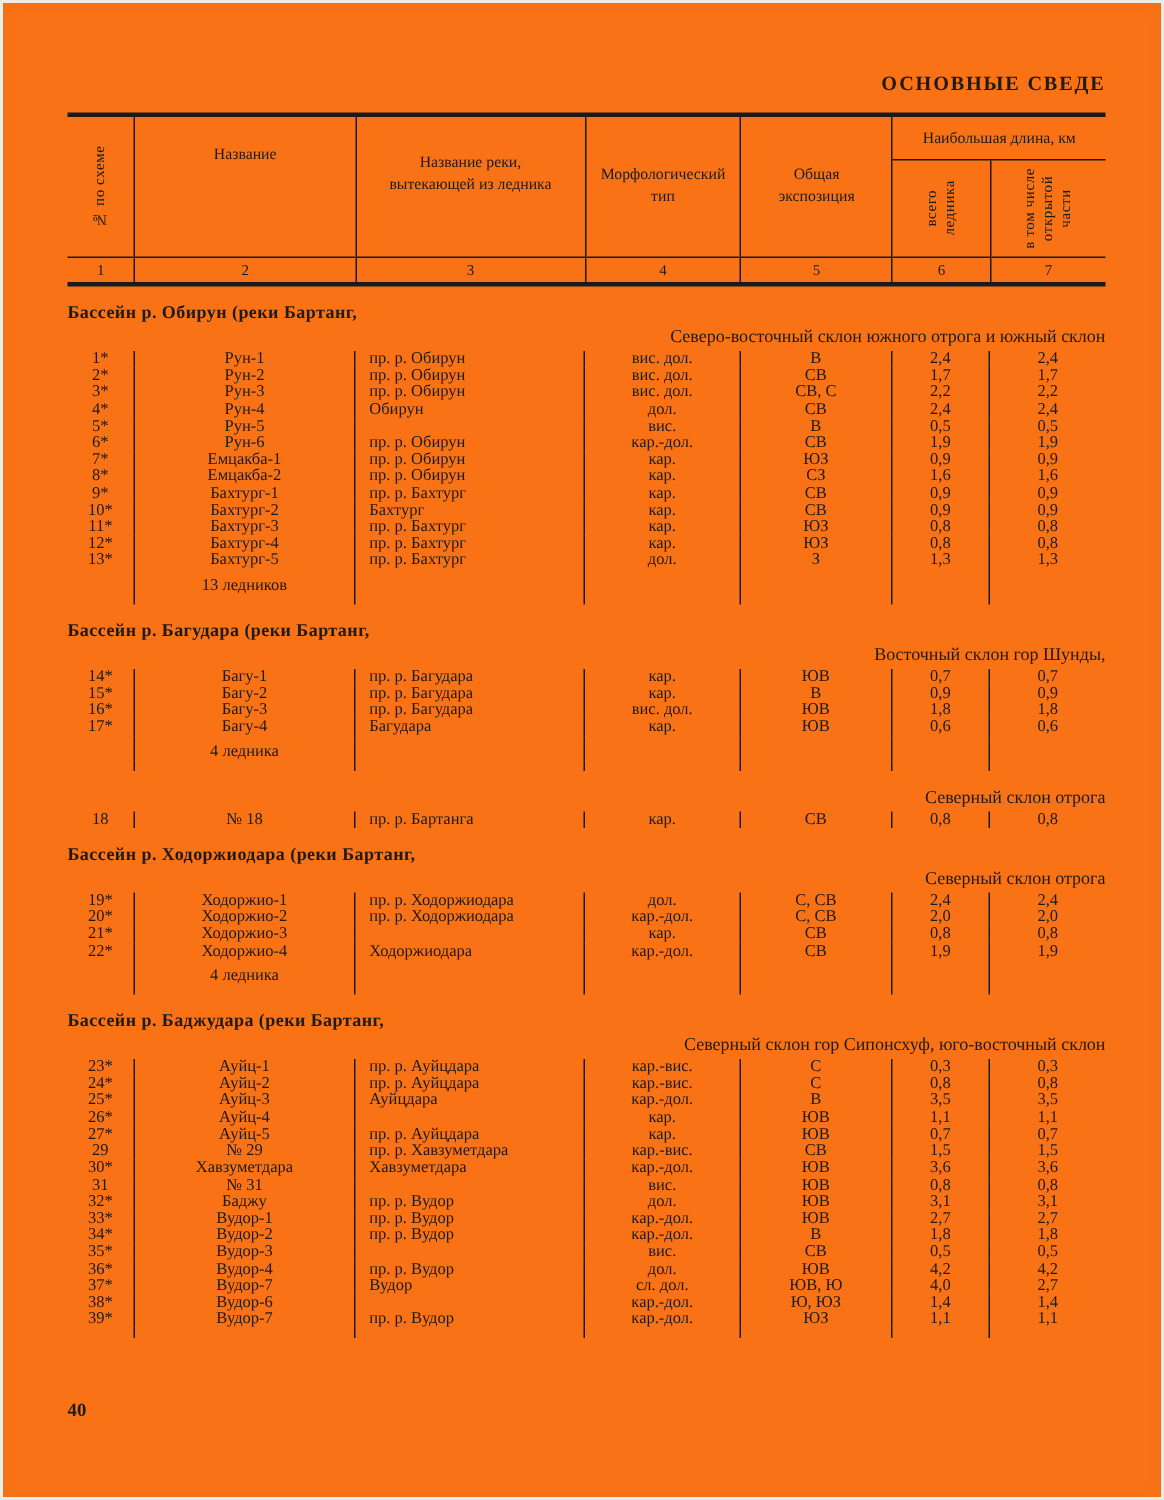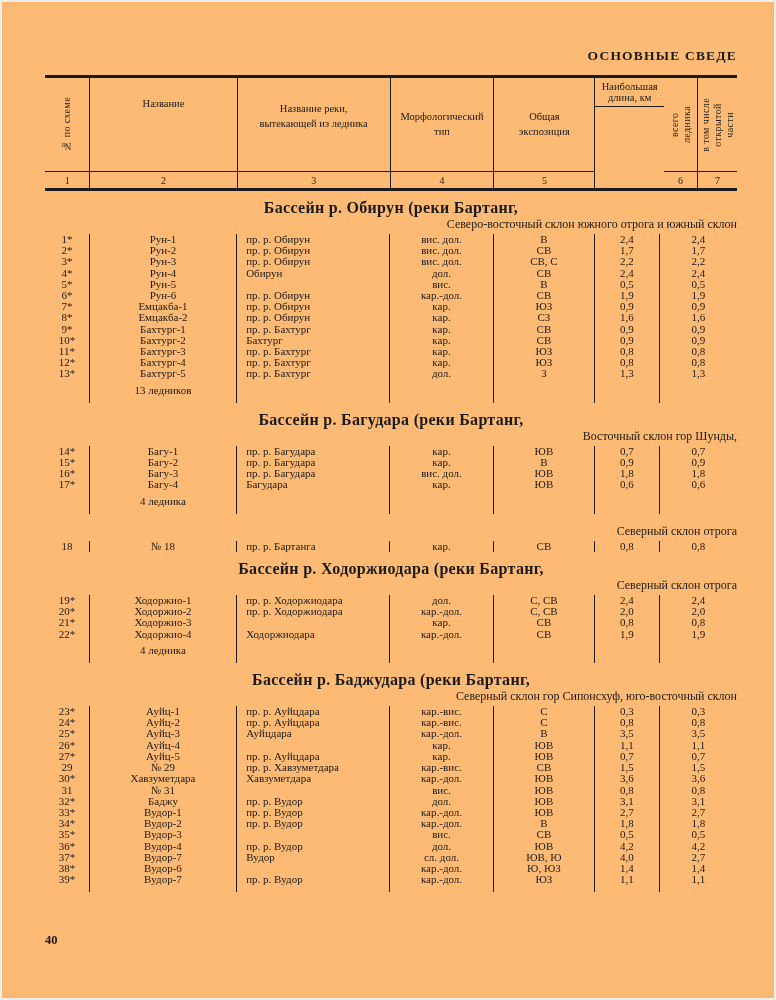--- a/index.html
+++ b/index.html
@@ -6,21 +6,21 @@
   html, body { margin: 0; padding: 0; }
   body {
     width: 776px; height: 1000px;
     background: #ffffff;
     font-family: "Liberation Serif", "DejaVu Serif", serif;
     color: #1b1b1b;
   }
   .page {
     position: relative;
     width: 776px; height: 1000px;
-    background: #fdba74;
+    background: #f97316;
     box-shadow: inset 0 0 0 2px #ededE8, inset 0 0 14px rgba(0,0,0,0.04);
     overflow: hidden;
   }
   .content { position: absolute; left: 45px; top: 48px; width: 692px; }
 
   .page-title {
     text-align: right;
     font-weight: 700;
     font-size: 13.5px;
     letter-spacing: 1.2px;
@@ -52,21 +52,21 @@
     display: flex; align-items: center; justify-content: center;
     font-size: 10px;
   }
   .w1 { width: 6.4%; }
   .w2 { width: 21.3%; gap: 41px; }
   .w3 { width: 22.1%; gap: 16px; }
   .w4 { width: 15.0%; }
   .w5 { width: 14.6%; }
   .w6 { width: 9.4%; }
   .w7 { width: 11.2%; }
-  .hgroup { width: 20.6%; display: flex; flex-direction: row; }
+  .hgroup { width: 20.6%; display: flex; flex-direction: column; }
   .hgroup-label {
     height: 29px;
     border-bottom: 1px solid #1b1b1b;
     display: flex; align-items: center; justify-content: center;
     padding: 0 4px;
   }
   .hgroup-cols { flex: 1; display: flex; }
   .hgroup-cols .hcol { flex: 1; }
   .hgroup-cols .hcol + .hcol { border-left: 1px solid #1b1b1b; }
   .gw6 { width: 45.6%; flex: none !important; }
@@ -77,23 +77,23 @@
     white-space: pre-line;
     line-height: 1.2;
     font-size: 10px;
     letter-spacing: 0.4px;
   }
 
   
   .section { margin-top: 10px; }
   .section-title {
     font-weight: 700;
-    font-size: 16px;
+    font-size: 12px;
     line-height: 14px;
-    text-align: center;
+    text-align: left;
     letter-spacing: 0.3px;
   }
   .section-subtitle {
     font-size: 12px;
     line-height: 14px;
     margin-top: 2px;
     text-align: right;
   }
   table.rows {
     width: 100%;

